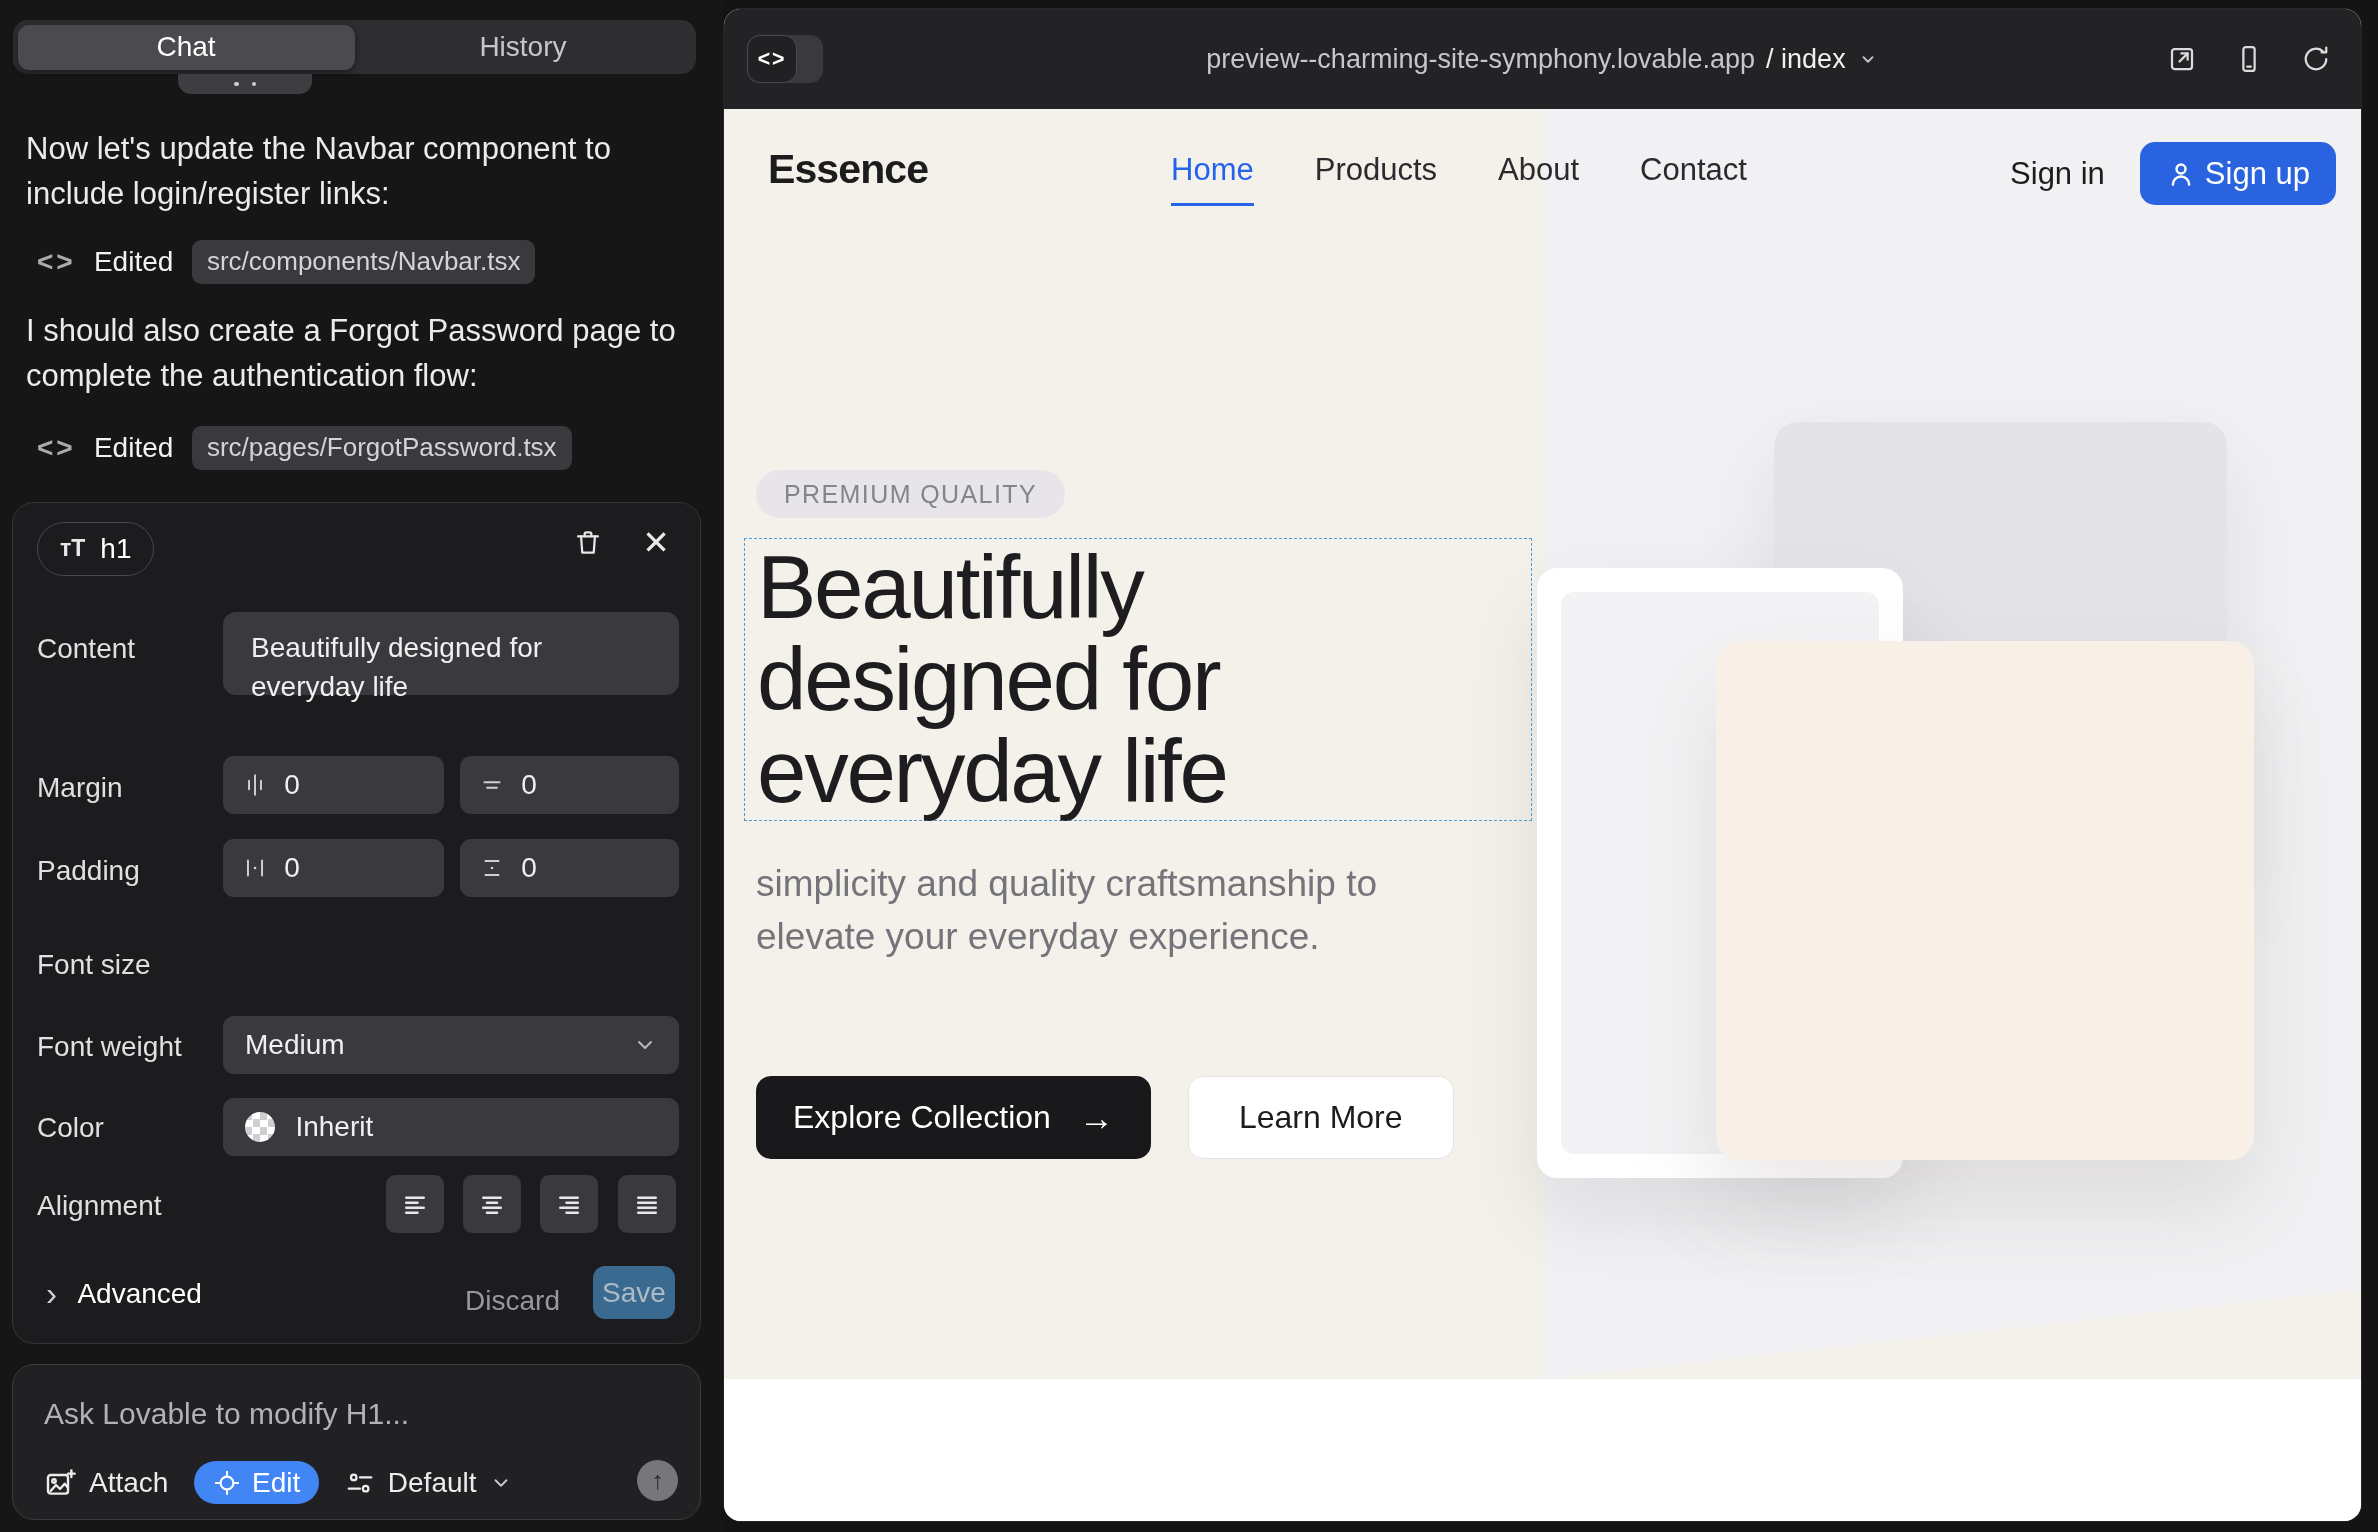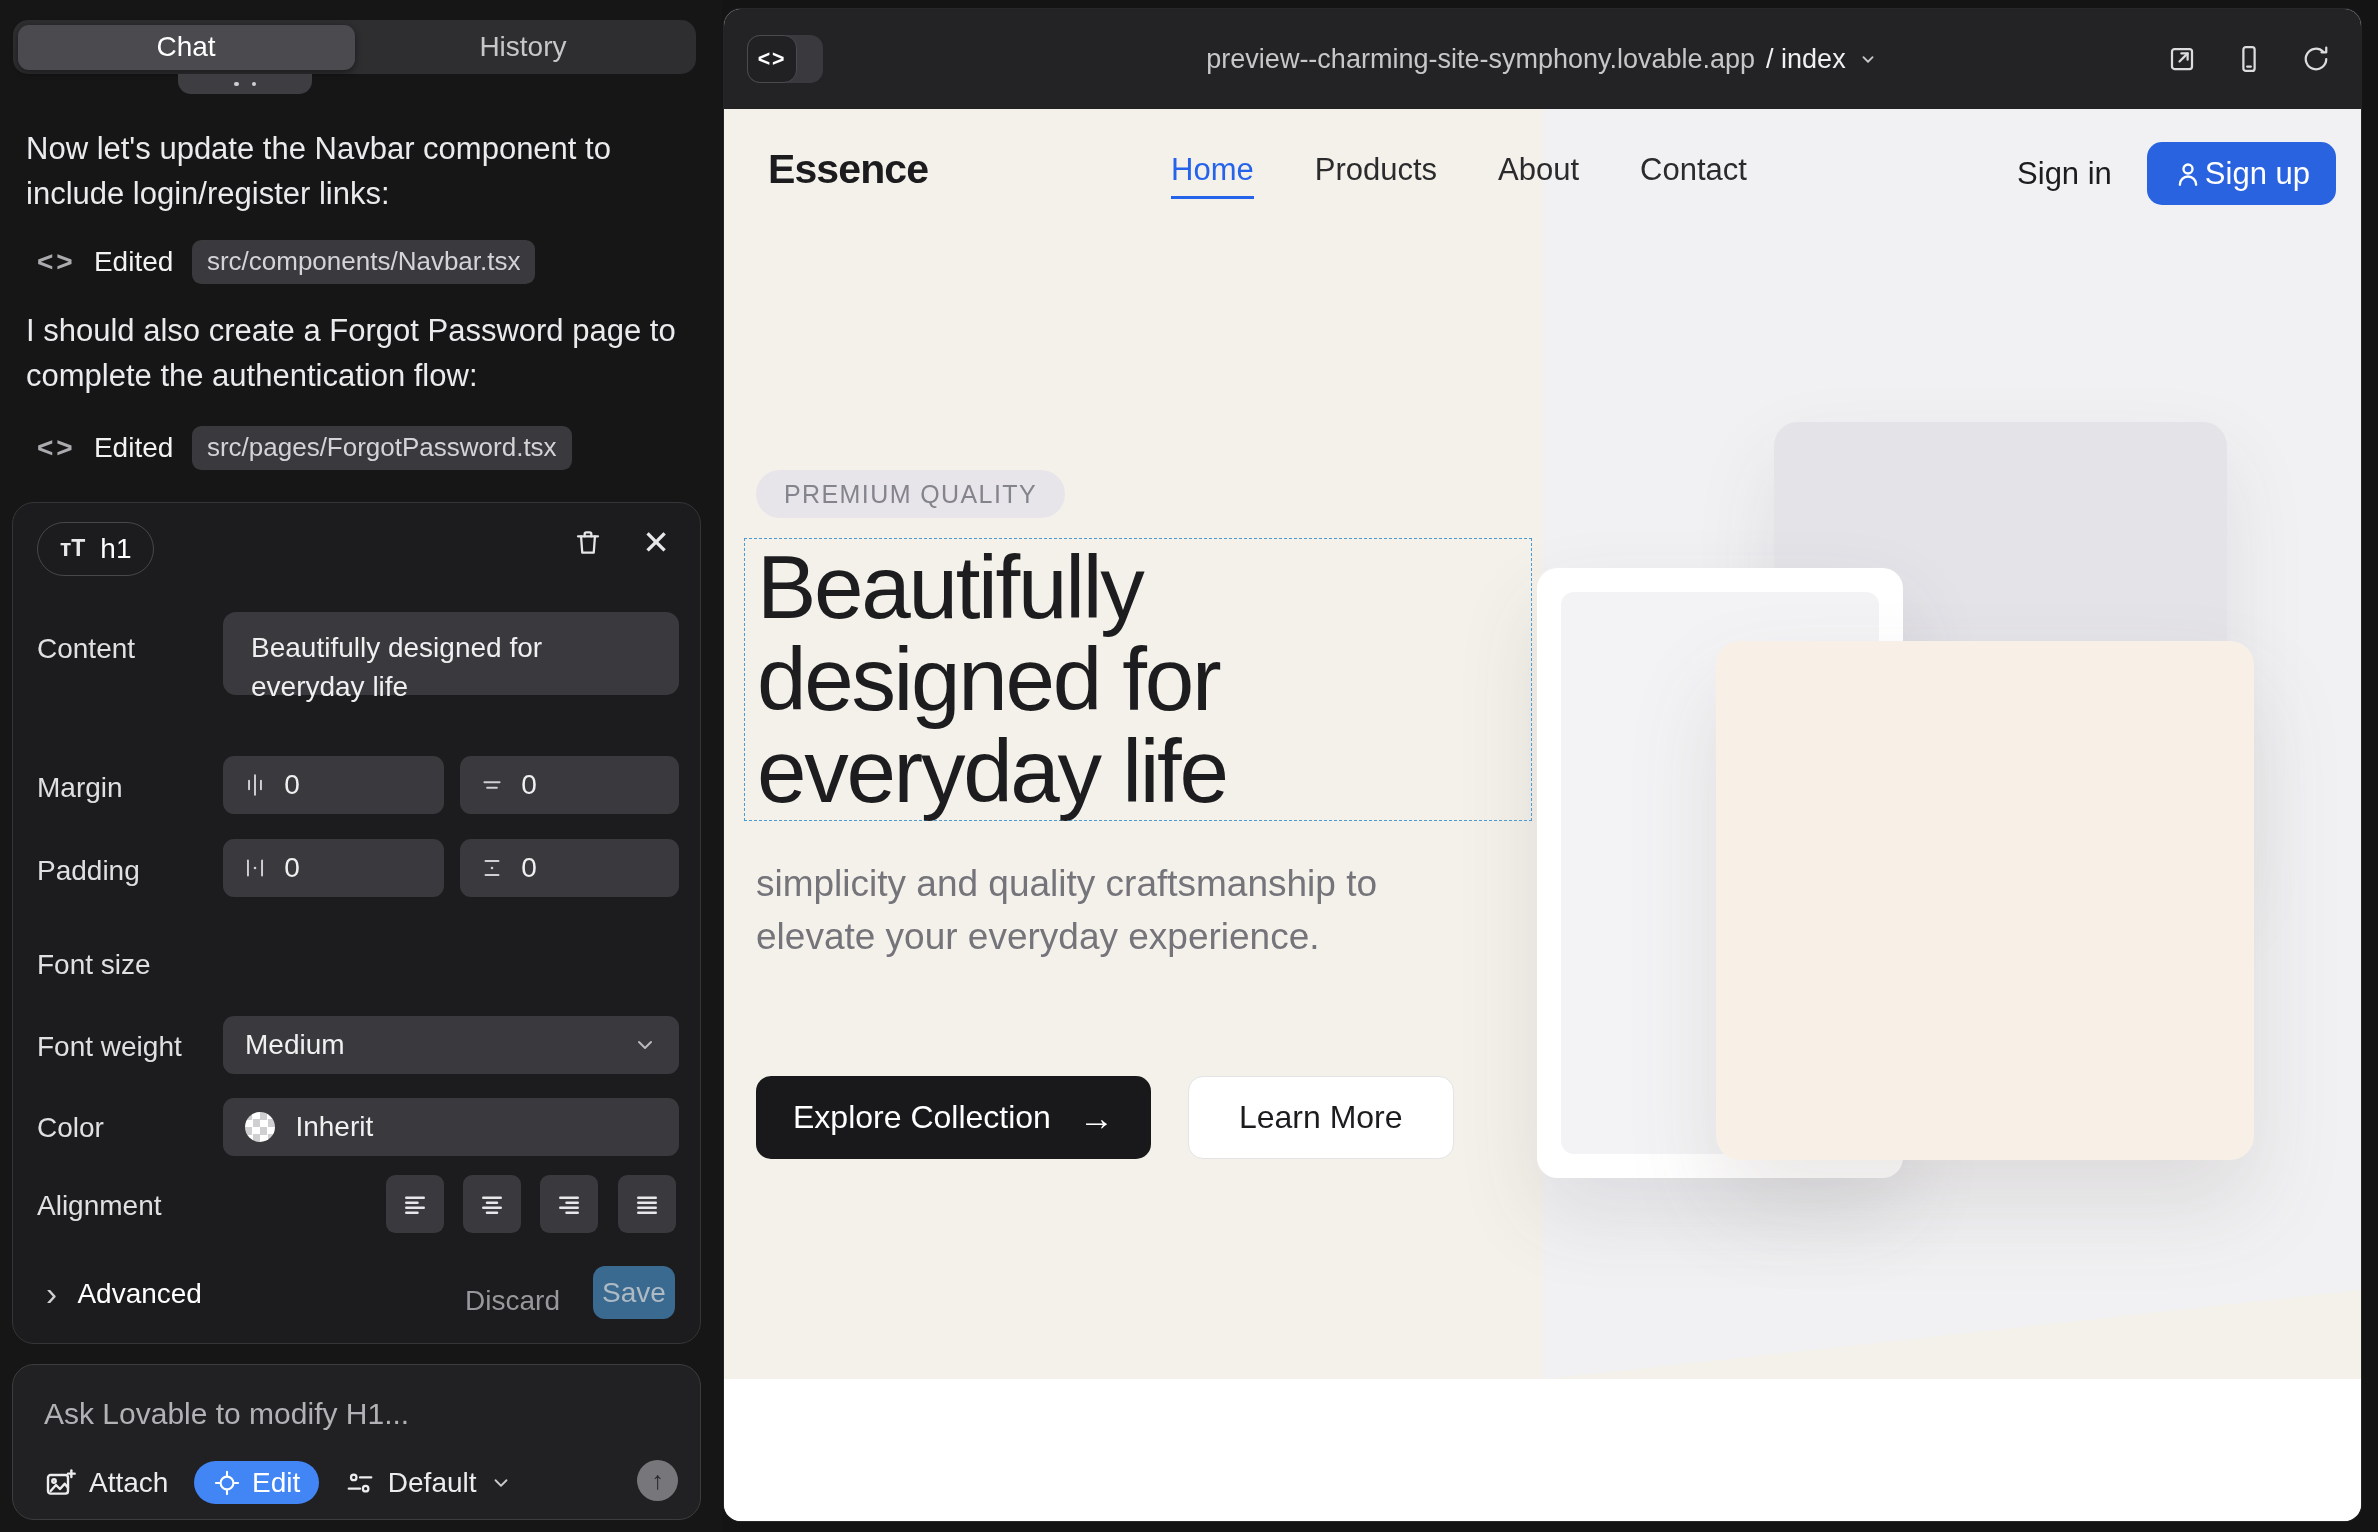--- a/index.html
+++ b/index.html
@@ -64,25 +64,25 @@
   .hero-right{position:absolute;left:819px;top:0;width:818px;height:1270px;background:#f1f1f3}
   .wedge{position:absolute;left:819px;top:1178px;width:818px;height:92px;background:#f4f1ea;clip-path:polygon(0 100%,100% 3%,100% 100%)}
   .card-grey{position:absolute;left:1050px;top:313px;width:453px;height:464px;background:#e4e3e8;border-radius:24px;box-shadow:0 37px 83px rgba(70,70,90,.10)}
   .card-white{position:absolute;left:813px;top:459px;width:366px;height:610px;background:#ffffff;border-radius:20.4px;box-shadow:0 37px 83px rgba(70,70,90,.12);padding:24px;box-sizing:border-box}
   .card-white-inner{width:100%;height:100%;background:#f3f3f5;border-radius:13px}
   .card-cream{position:absolute;left:992px;top:532px;width:538px;height:519px;background:#f8f0e7;border-radius:24px;box-shadow:0 46px 93px rgba(90,80,70,.13)}
 
   .navbar{position:absolute;left:0;top:0;width:1637px;height:130px}
   .brand{position:absolute;left:44px;top:37px;font-size:41px;font-weight:700;color:#1c1c1e;letter-spacing:-0.9px}
   .nav{position:absolute;left:447px;top:43px;display:flex;gap:61px}
-  .nav-link{font-size:31px;color:#2b2b2e;padding-bottom:8px;cursor:pointer}
+  .nav-link{font-size:31px;color:#2b2b2e;padding-bottom:15px;cursor:pointer}
   .nav-link.active{color:#2563eb;border-bottom:3.7px solid #2563eb}
   .auth{position:absolute;right:25px;top:33px;height:63px;display:flex;align-items:center;gap:35px}
   .signin{font-size:31px;color:#1c1c1e;cursor:pointer}
-  .signup{height:63px;padding:0 26px;background:#2a63e0;border-radius:15px;display:flex;align-items:center;gap:2px;color:#ffffff;font-size:31px;cursor:pointer}
+  .signup{height:63px;padding:0 26px;background:#2a63e0;border-radius:15px;display:flex;align-items:center;gap:9px;color:#ffffff;font-size:31px;cursor:pointer}
 
   .badge{position:absolute;left:32px;top:361px;height:48px;padding:0 28px;border-radius:24px;background:#e7e5ea;color:#84848d;font-size:25px;letter-spacing:1.4px;display:inline-flex;align-items:center}
   .selection{position:absolute;left:19.5px;top:429px;width:788px;height:283px;border:1.9px dashed #4d9bd3;box-sizing:border-box}
   .hero-h1{position:absolute;left:33px;top:432px;font-size:89px;line-height:92px;font-weight:500;color:#1d1d1f;letter-spacing:-2.3px}
   .para{position:absolute;left:32px;top:748px;font-size:37px;line-height:53px;color:#74747a}
   .para span{display:block}
   .ctas{position:absolute;left:32px;top:967px;display:flex;gap:37px}
   .btn-dark{height:83px;padding:0 37px;background:#19191b;color:#ffffff;border-radius:15px;font-size:32px;display:flex;align-items:center;gap:28px;cursor:pointer}
   .btn-light{height:83px;padding:0 50px;background:#ffffff;border:1.9px solid #e4e4e6;box-sizing:border-box;border-radius:15px;font-size:32px;color:#1c1c1e;display:flex;align-items:center;cursor:pointer}
   .arrow{font-size:35px;line-height:35px}

